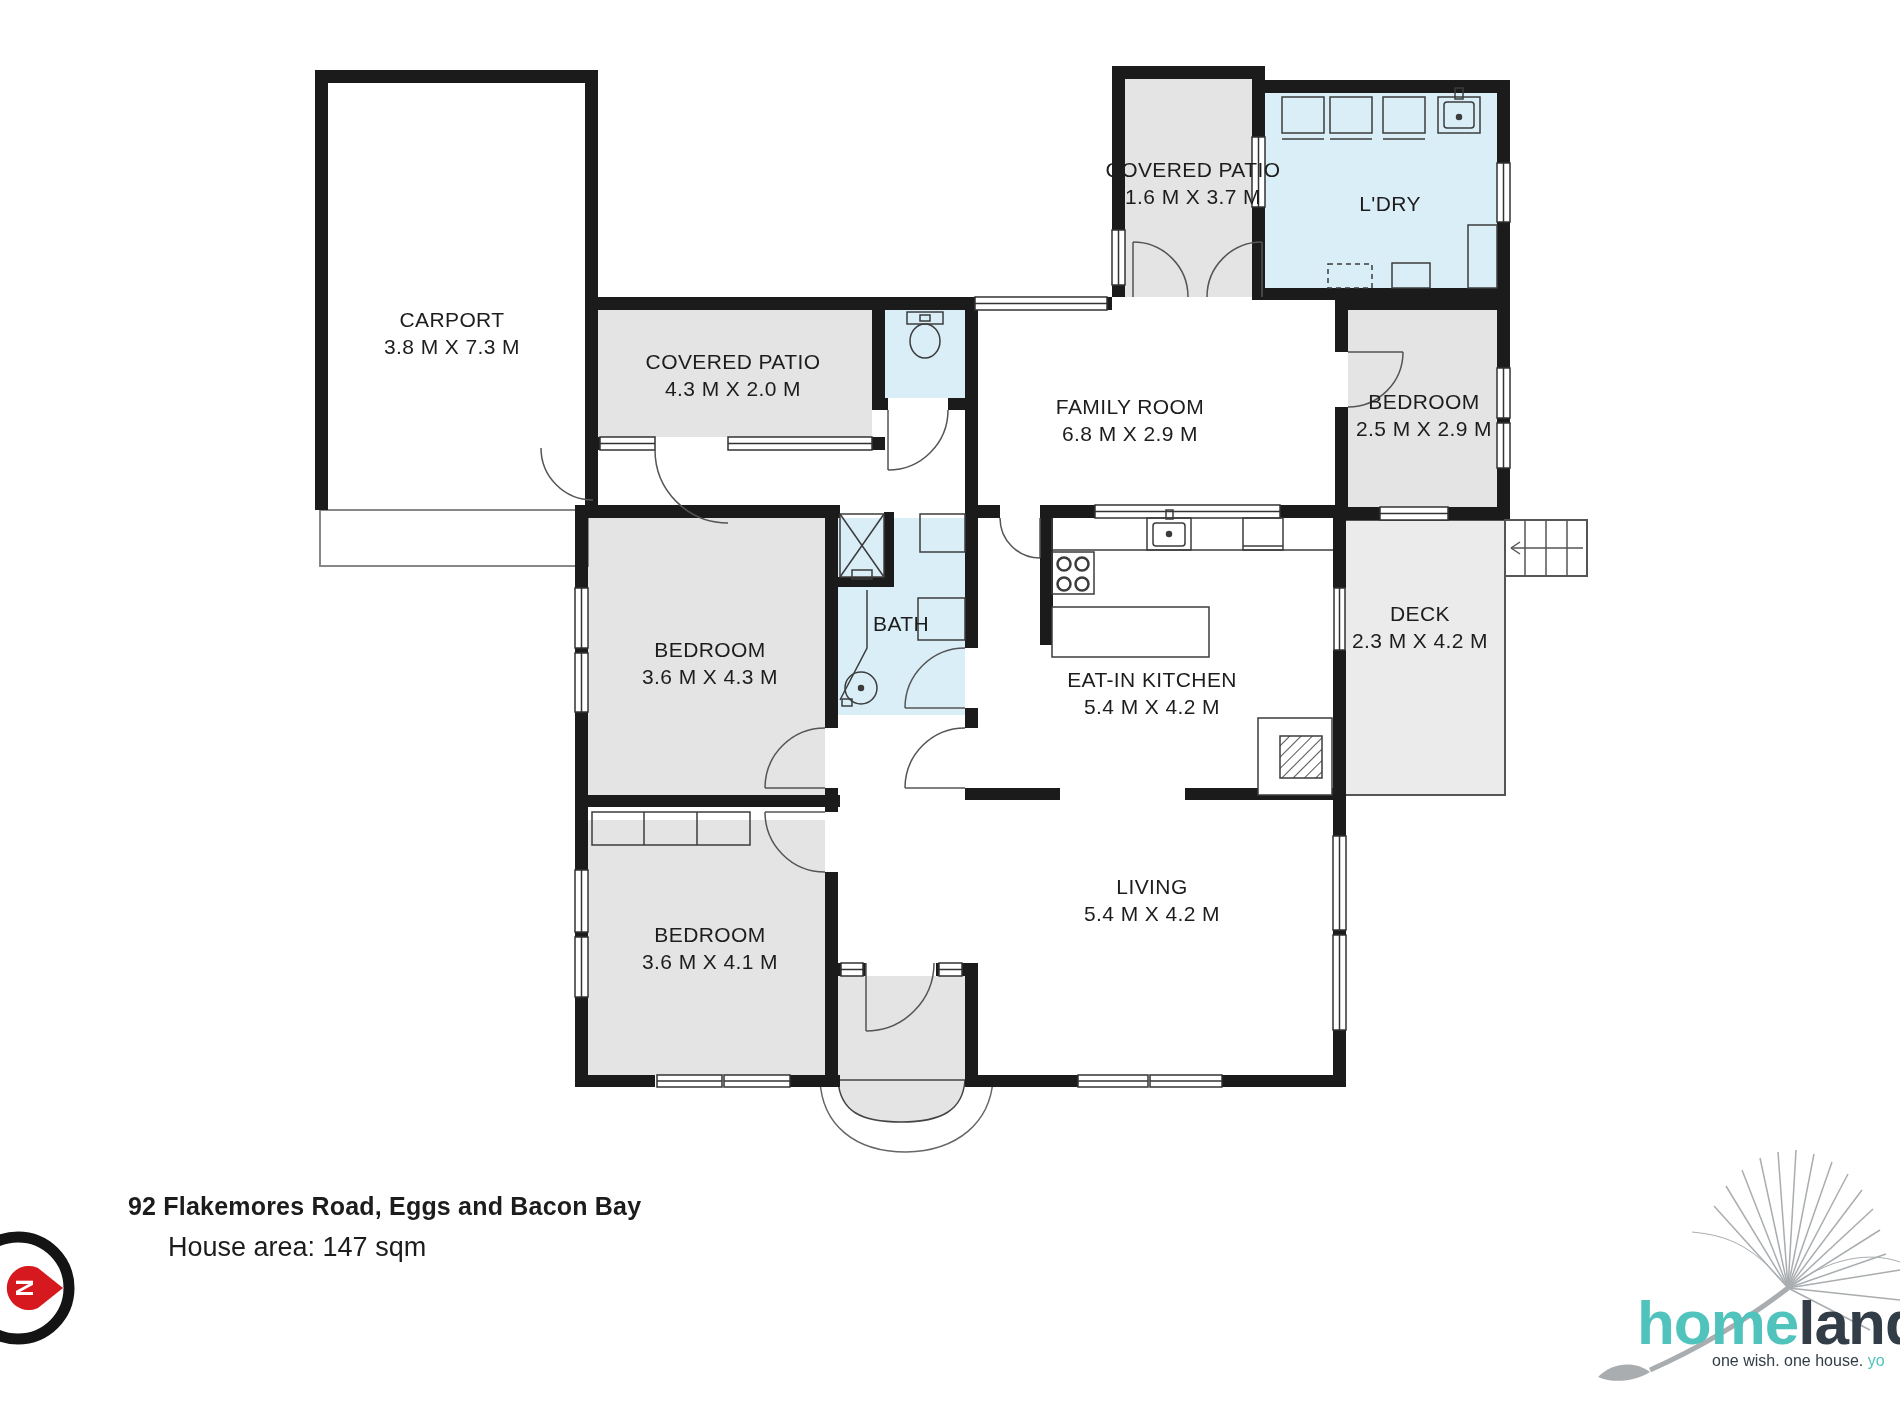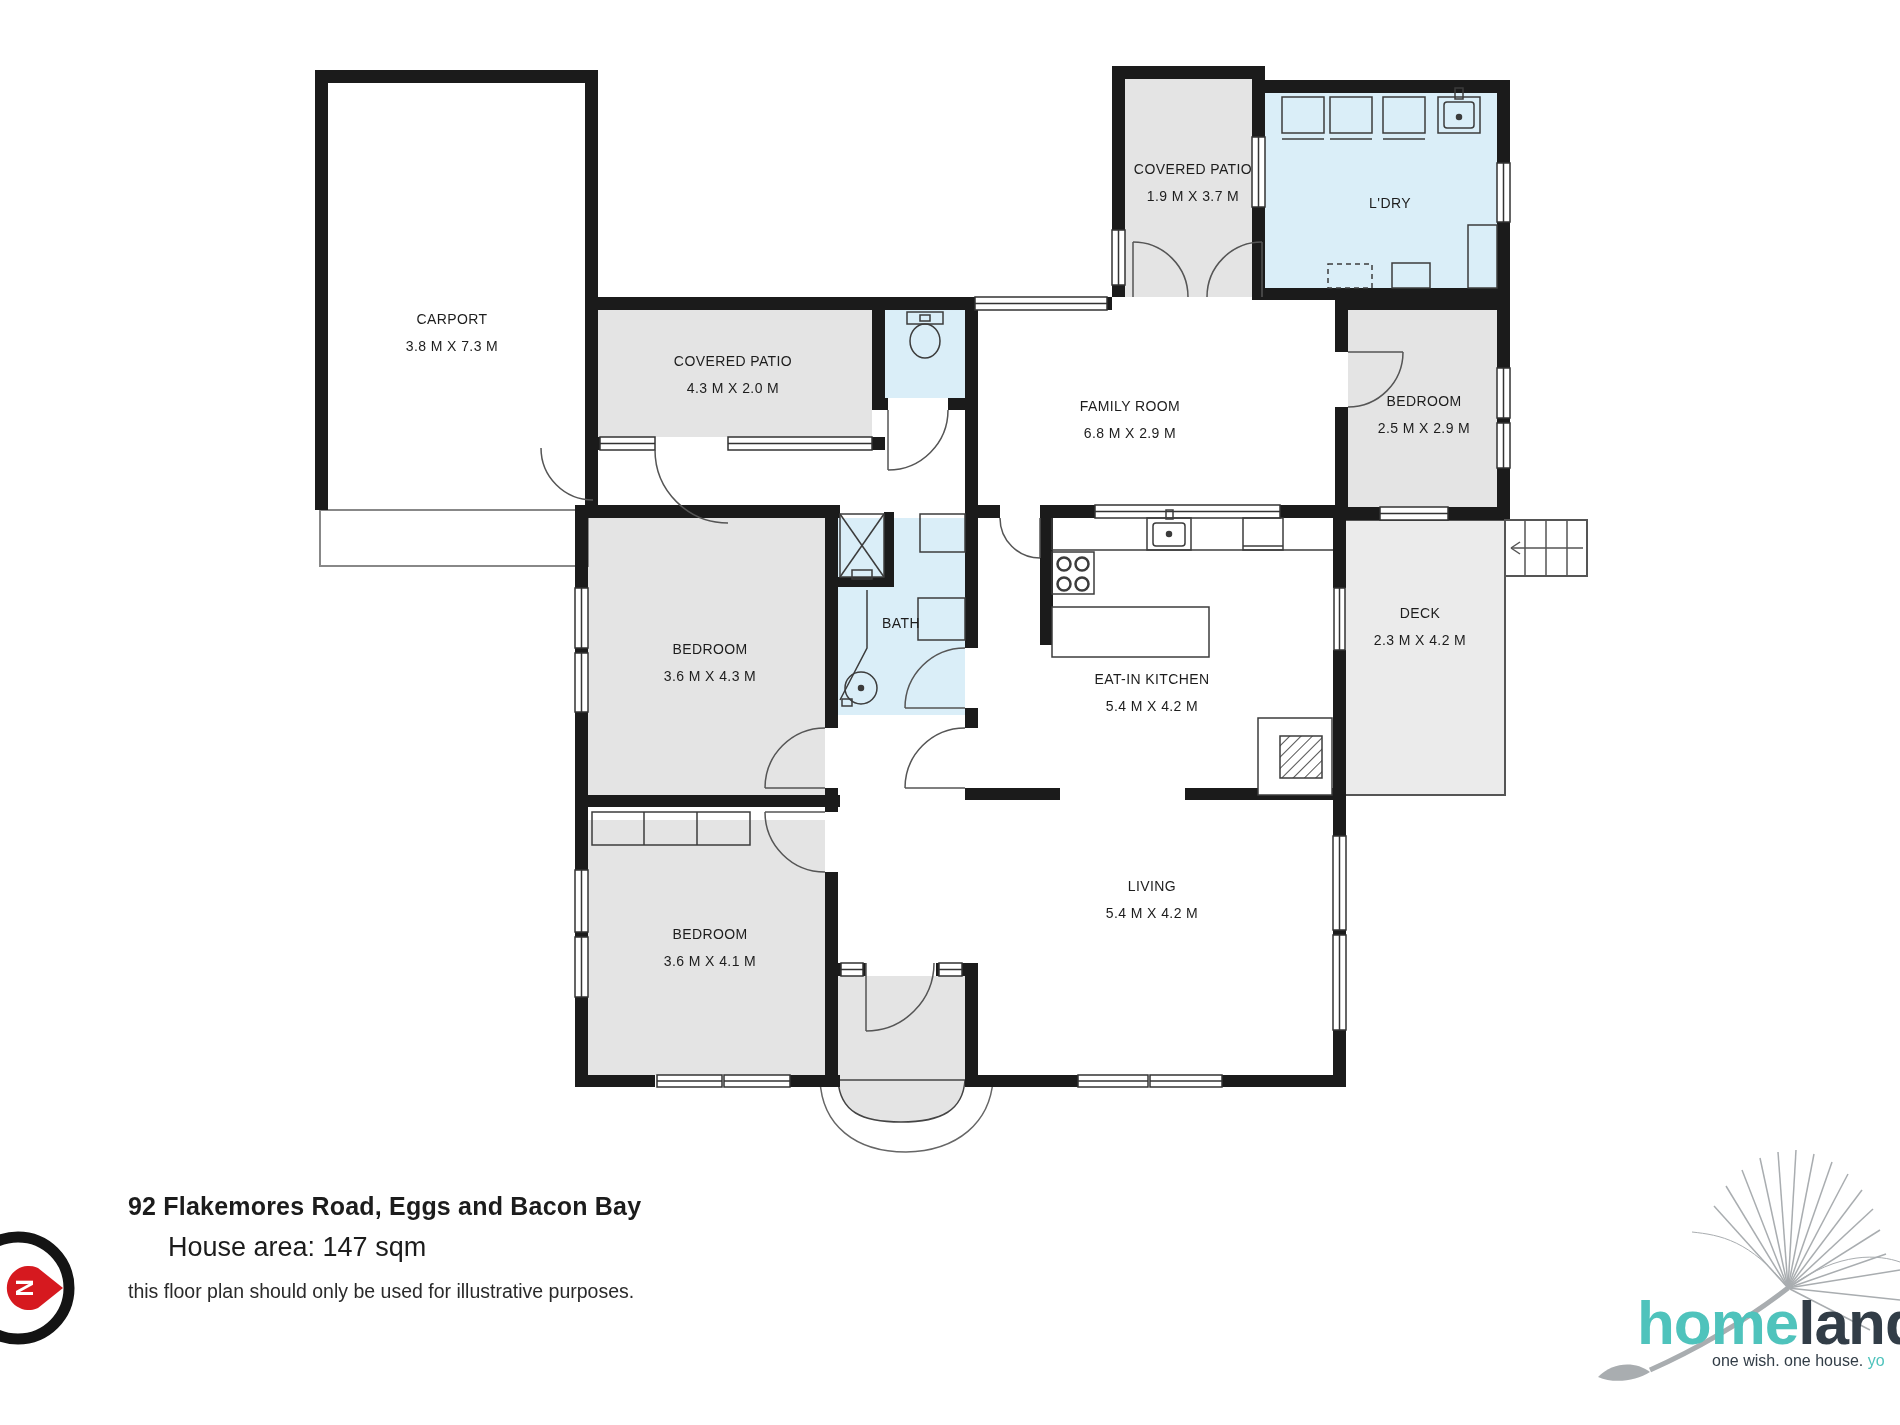--- a/index.html
+++ b/index.html
@@ -1,20 +1,20 @@
 <!DOCTYPE html>
 <html><head>
 <meta charset="utf-8">
 <style>
   html,body{margin:0;padding:0;background:#fff;}
   #canvas{position:relative;width:1900px;height:1425px;background:#fff;overflow:hidden;
           font-family:"Liberation Sans", sans-serif;}
   #plan-svg{position:absolute;left:0;top:0;}
   .room-label{position:absolute;transform:translate(-50%,-50%);text-align:center;
-              color:#1d1d1d;font-size:14px;letter-spacing:.4px;line-height:27px;white-space:nowrap;}
+              color:#1d1d1d;font-size:21px;letter-spacing:.4px;line-height:27px;white-space:nowrap;}
   .title-block{position:absolute;left:128px;top:1192px;color:#1c1c1c;}
   .addr{font-size:25px;font-weight:700;letter-spacing:.2px;}
   .area{font-size:27px;font-weight:500;margin-top:11px;margin-left:40px;}
   .disc{font-size:19.5px;font-weight:400;margin-top:16px;line-height:24px;color:#2a2a2a;}
   .mkt{font-size:20px;font-weight:400;margin-top:18px;color:#2a2a2a;}
   .mkt b{font-weight:700;}
   .logo-word{position:absolute;left:1637px;top:1292px;font-size:62px;font-weight:700;
              letter-spacing:-1px;line-height:1;white-space:nowrap;}
   .logo-tag{position:absolute;left:1712px;top:1352px;font-size:16px;font-weight:400;white-space:nowrap;}
 </style>
@@ -300,21 +300,21 @@
     </g>
   </g>
 </svg>
 
 <div class="room-label" style="left:452px;top:333px">
       <div>CARPORT</div>
       <div>3.8 M X 7.3 M</div>
     </div>
 <div class="room-label" style="left:1193px;top:183px">
       <div>COVERED PATIO</div>
-      <div>1.9 M X 3.7 M</div>
+      <div>1.6 M X 3.7 M</div>
     </div>
 <div class="room-label" style="left:1390px;top:203px">
       <div>L'DRY</div>
     </div>
 <div class="room-label" style="left:733px;top:375px">
       <div>COVERED PATIO</div>
       <div>4.3 M X 2.0 M</div>
     </div>
 <div class="room-label" style="left:1130px;top:420px">
       <div>FAMILY ROOM</div>
@@ -345,21 +345,20 @@
     </div>
 <div class="room-label" style="left:1152px;top:900px">
       <div>LIVING</div>
       <div>5.4 M X 4.2 M</div>
     </div>
 
 <div class="title-block">
   <div class="addr">92 Flakemores Road, Eggs and Bacon Bay</div>
   <div class="area">House area: 147 sqm</div>
   <div class="disc">
-    <div>this floor plan should only be used for illustrative purposes.</div>
   </div>
 </div>
 
 <div class="logo-word">
   <span style="color:#4fc3bc">home</span><span style="color:#323d47">land</span>
 </div>
 <div class="logo-tag">
   <span style="color:#323d47">one wish. one house. </span><span style="color:#4fc3bc">yo</span>
 </div>
 

